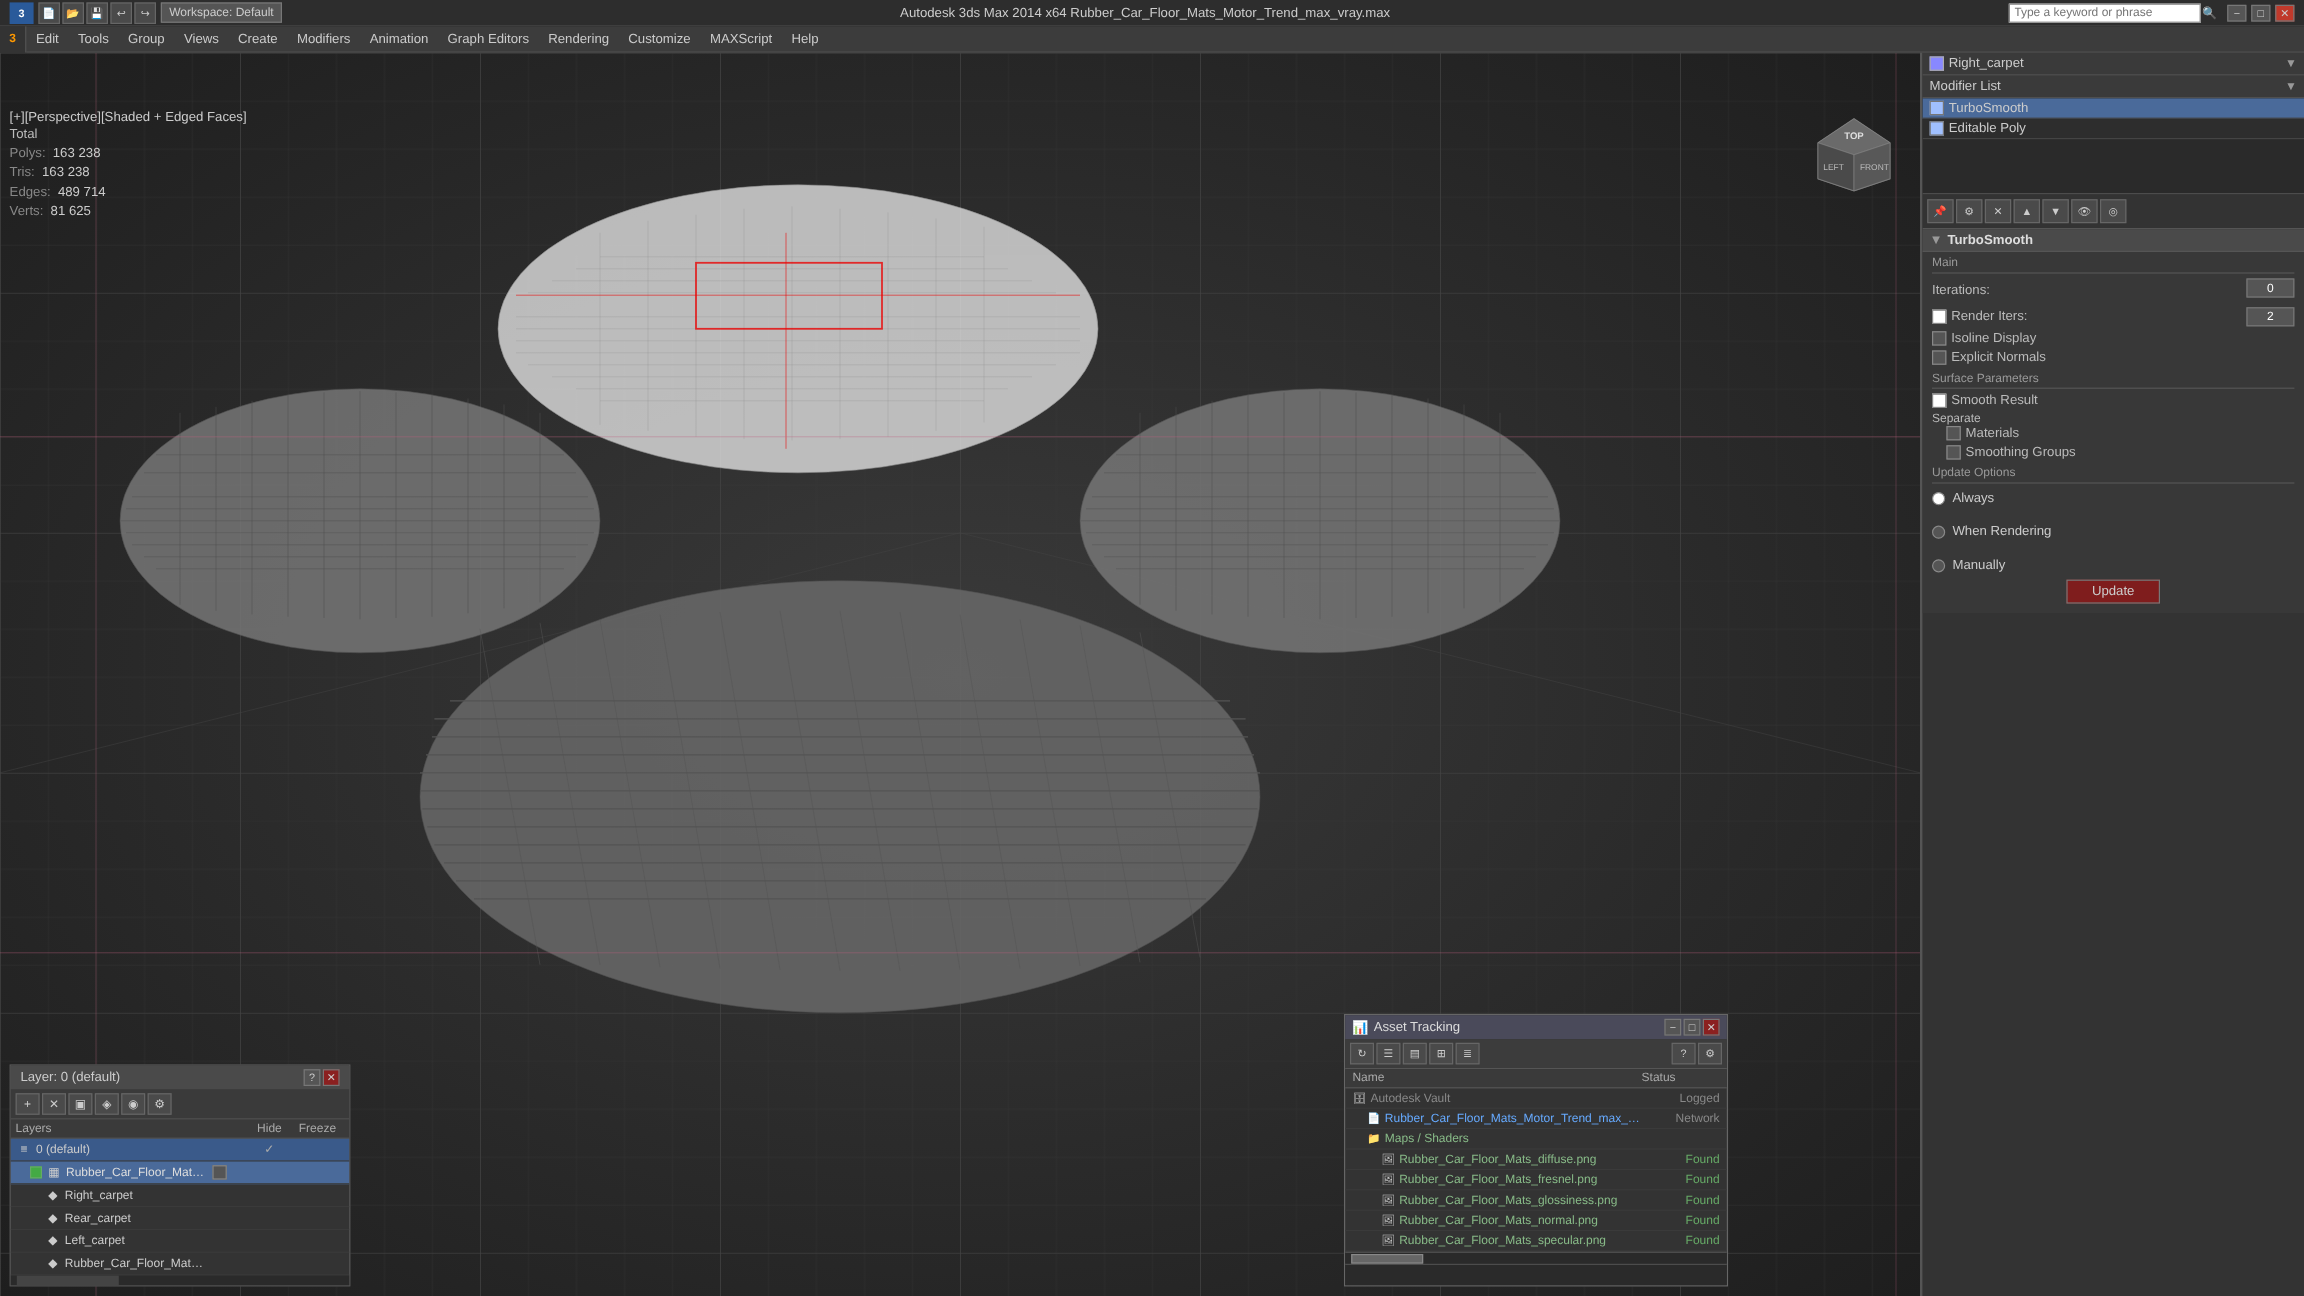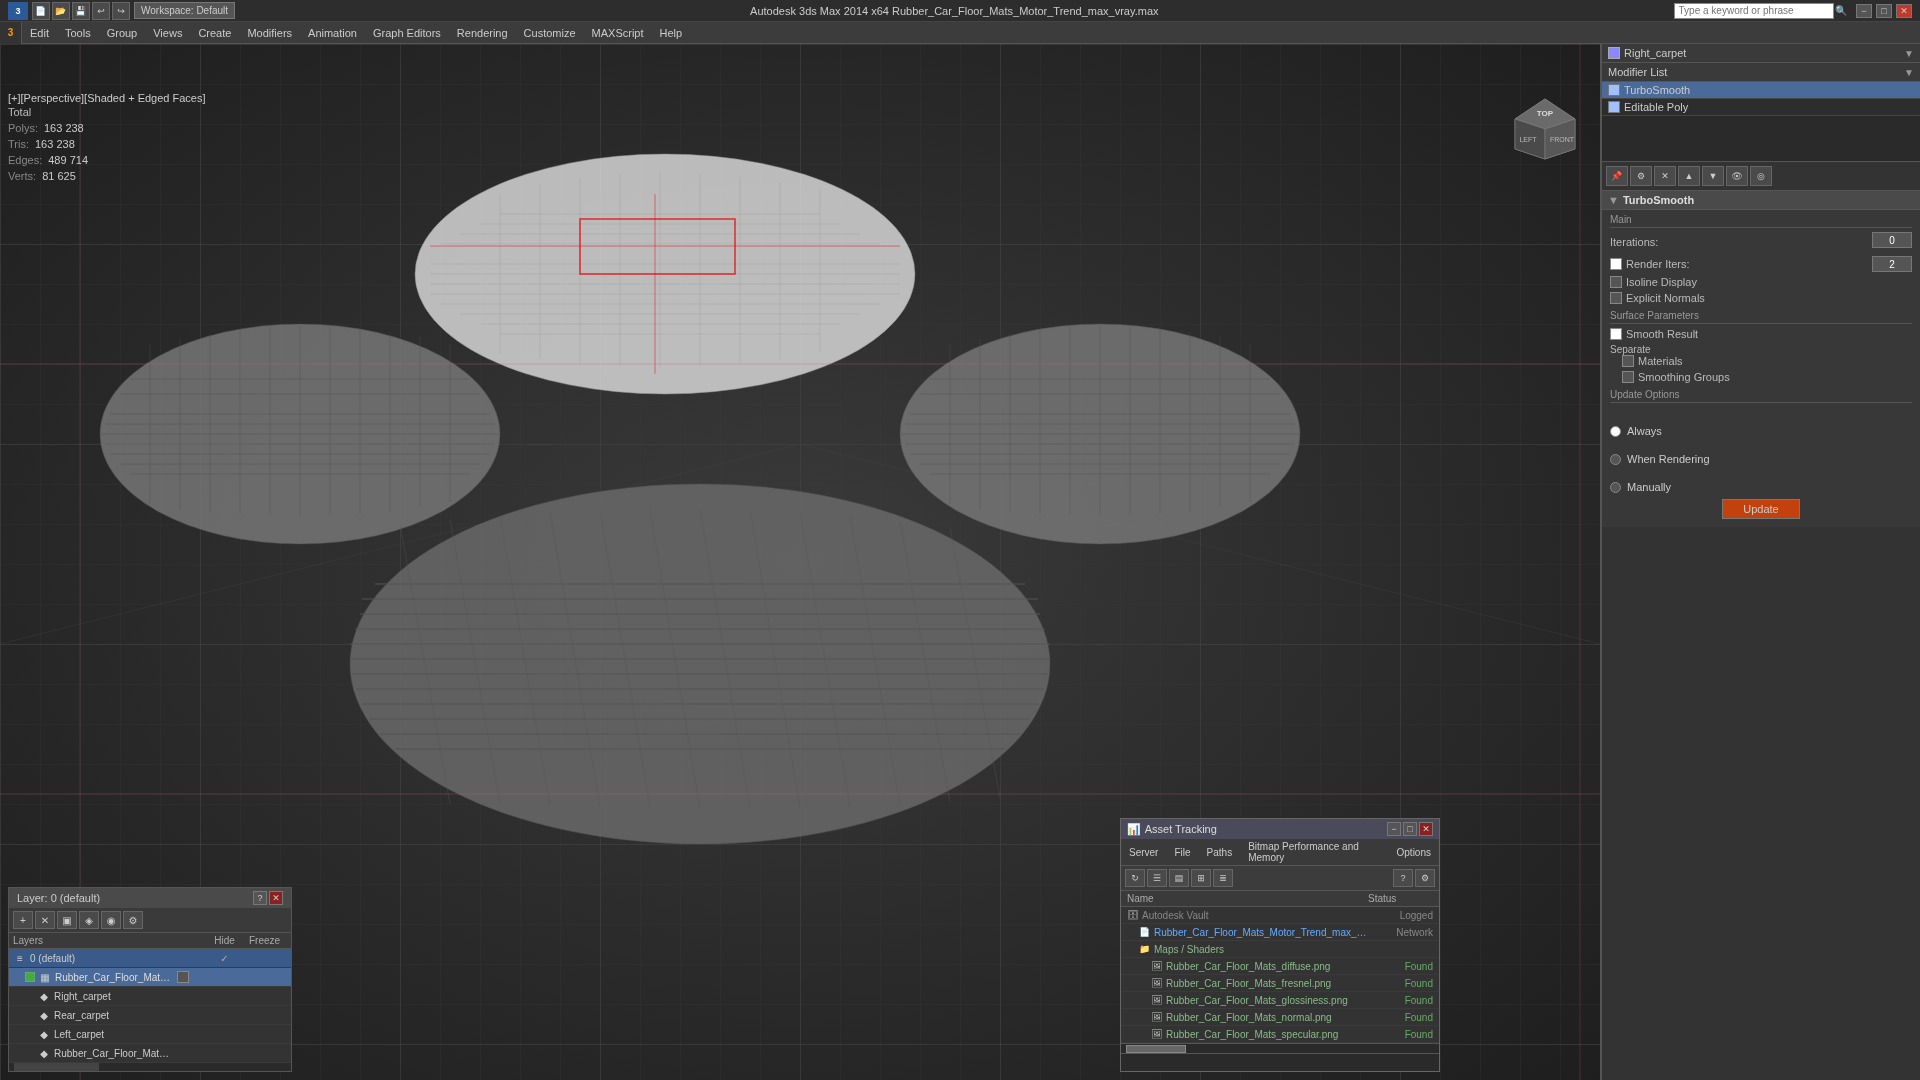--- a/index.html
+++ b/index.html
@@ -111,21 +111,21 @@
     .cb { width: 12px; height: 12px; background: #555; border: 1px solid #888; display: inline-block; }
     .cb.checked { background: #fff; }
 
     .radio-group { display: flex; flex-direction: column; gap: 16px; padding: 2px 0; }
     .radio-row { display: flex; align-items: center; gap: 6px; }
     .rb { width: 11px; height: 11px; border-radius: 50%; background: #555; border: 1px solid #888; display: inline-block; }
     .rb.selected { background: #fff; }
 
     .update-btn {
       display: block; margin: 4px auto; padding: 3px 20px;
-      background: #c2410c; border: 1px solid #777; color: #ccc;
+      background: #7f1d1d; border: 1px solid #777; color: #ccc;
       cursor: pointer; font-size: 11px;
     }
 
     
     #modifier-list-area {
       height: 80px; background: #2a2a2a; border-bottom: 1px solid #555;
     }
 
     
     #layers-panel {
@@ -513,21 +513,21 @@
       </div>
     </div>
 
     <div class="section-row" style="padding-left:12px;">
       <div style="display:flex;align-items:center;gap:4px;">
         <div class="cb"></div>
         <label>Smoothing Groups</label>
       </div>
     </div>
 
-    <div style="color:#999;font-size:10px;margin:6px 0 20px 0;border-bottom:1px solid #555;padding-bottom:2px;">Update Options</div>
+    <div style="color:#999;font-size:10px;margin:6px 0 4px 0;border-bottom:1px solid #555;padding-bottom:2px;">Update Options</div>
 
     <div class="radio-group">
 
       <div class="radio-row">
         <div class="rb selected"></div>
         <label>Always</label>
       </div>
 
       <div class="radio-row">
         <div class="rb"></div>
@@ -616,27 +616,20 @@
       <span style="color:#aaf;font-size:11px;">📊</span>
       <span>Asset Tracking</span>
     </div>
     <div class="at-controls">
       <div class="at-btn">−</div>
       <div class="at-btn">□</div>
       <div class="at-btn close">✕</div>
     </div>
   </div>
 
-  <div class="at-menubar">
-    <div class="at-menu-item">Server</div>
-    <div class="at-menu-item">File</div>
-    <div class="at-menu-item">Paths</div>
-    <div class="at-menu-item">Bitmap Performance and Memory</div>
-    <div class="at-menu-item">Options</div>
-  </div>
 
   <div class="at-toolbar">
     <div class="at-tool-group">
       <div class="at-tbtn">↻</div>
       <div class="at-tbtn">☰</div>
       <div class="at-tbtn">▤</div>
       <div class="at-tbtn">⊞</div>
       <div class="at-tbtn">≣</div>
     </div>
     <div class="at-tool-group">

